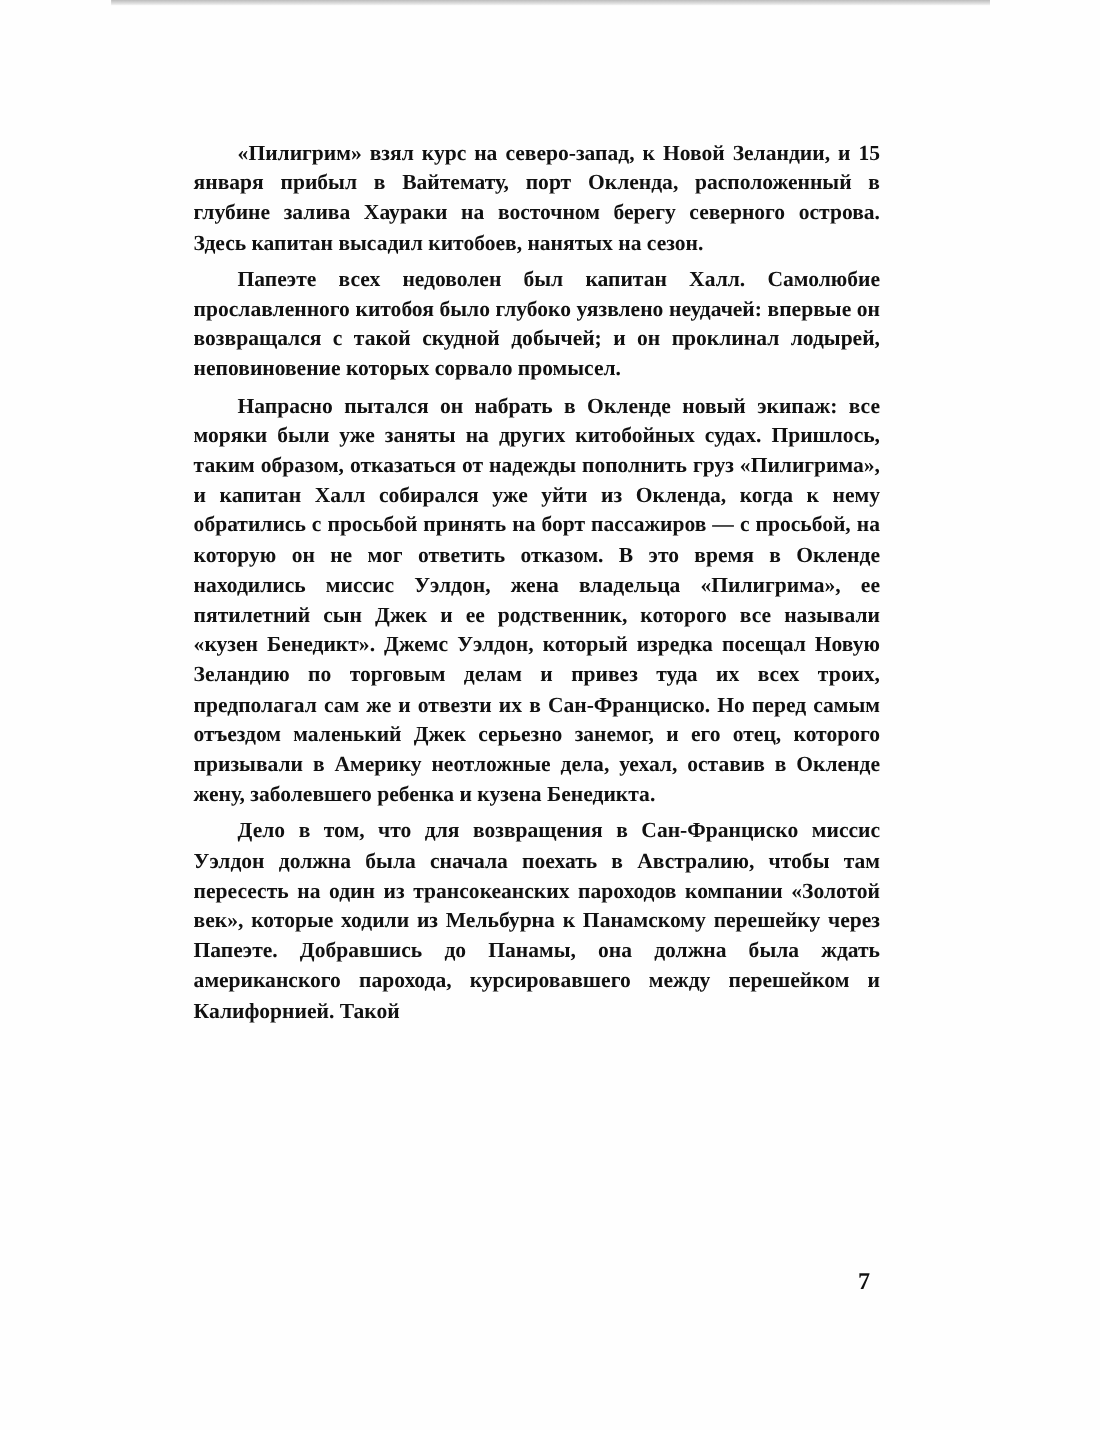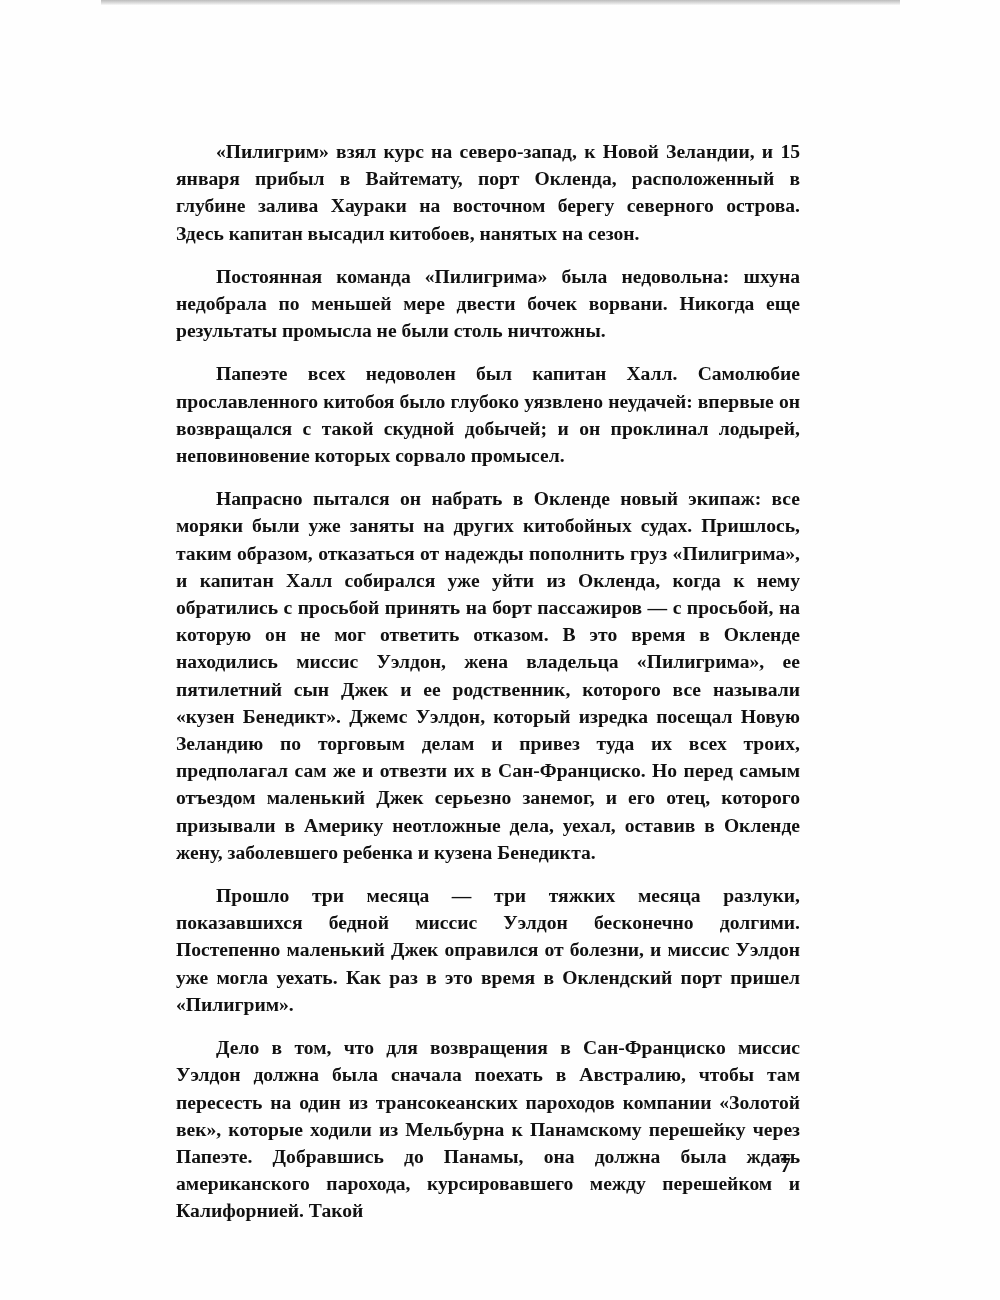--- a/index.html
+++ b/index.html
@@ -9,34 +9,32 @@
   .top-bar {
     position: absolute; left: 101px; top: 0; width: 799px; height: 5px;
     background: linear-gradient(#bcbcbc, #e4e4e4 70%, #f8f8f8);
   }
   .page {
     position: absolute; left: 176px; top: 122px; width: 624px;
     font-family: "Liberation Serif", serif; font-weight: bold; font-size: 19.6px;
     line-height: 27.2px; color: #111; text-align: justify; hyphens: manual;
     filter: blur(0.45px);
   }
-  .page p { margin: 16px 0 6px 0; text-indent: 40px; }
+  .page p { margin: 4px 0 6px 0; text-indent: 40px; }
   .page-number {
     position: absolute; left: 780px; top: 1152px;
     font-family: "Liberation Serif", serif; font-weight: bold; font-size: 22px; color: #111;
     filter: blur(0.4px);
   }
 </style>
 </head>
 <body>
 
 <div class="top-bar"></div>
 
 <div class="page">
   <p>«Пилигрим» взял курс на северо-запад, к Новой Зеландии, и 15 января прибыл в Вайтемату, порт Окленда, расположенный в глубине залива Хаураки на восточном берегу северного острова. Здесь капитан высадил китобоев, нанятых на сезон.</p>
-  <p>Постоянная команда «Пилигрима» была недовольна: шхуна недобрала по меньшей мере двести бочек ворвани. Никогда еще результаты промысла не были столь ничтожны.</p>
   <p>Папеэте всех недоволен был капитан Халл. Самолюбие прославленного китобоя было глубоко уязвлено неудачей: впервые он возвращался с такой скудной добычей; и он проклинал лодырей, неповиновение которых сорвало промысел.</p>
   <p>Напрасно пытался он набрать в Окленде новый экипаж: все моряки были уже заняты на других китобойных судах. Пришлось, таким образом, отказаться от надежды пополнить груз «Пилигрима», и капитан Халл собирался уже уйти из Окленда, когда к нему обратились с просьбой принять на борт пассажиров — с просьбой, на которую он не мог ответить отказом. В это время в Окленде находились миссис Уэлдон, жена владельца «Пилигрима», ее пятилетний сын Джек и ее родственник, которого все называли «кузен Бенедикт». Джемс Уэлдон, который изредка посещал Новую Зеландию по торговым делам и привез туда их всех троих, предполагал сам же и отвезти их в Сан-Франциско. Но перед самым отъездом маленький Джек серьезно занемог, и его отец, которого призывали в Америку неотложные дела, уехал, оставив в Окленде жену, заболевшего ребенка и кузена Бенедикта.</p>
-  <p>Прошло три месяца — три тяжких месяца разлуки, показавшихся бедной миссис Уэлдон бесконечно долгими. Постепенно маленький Джек оправился от болезни, и миссис Уэлдон уже могла уехать. Как раз в это время в Оклендский порт пришел «Пилигрим».</p>
   <p>Дело в том, что для возвращения в Сан-Франциско миссис Уэлдон должна была сначала поехать в Австралию, чтобы там пересесть на один из трансокеанских пароходов компании «Золотой век», которые ходили из Мельбурна к Панамскому перешейку через Папеэте. Добравшись до Панамы, она должна была ждать американского парохода, курсировавшего между перешейком и Калифорнией. Такой</p>
 </div>
 
 <div class="page-number">7</div>
 
 </body></html>

